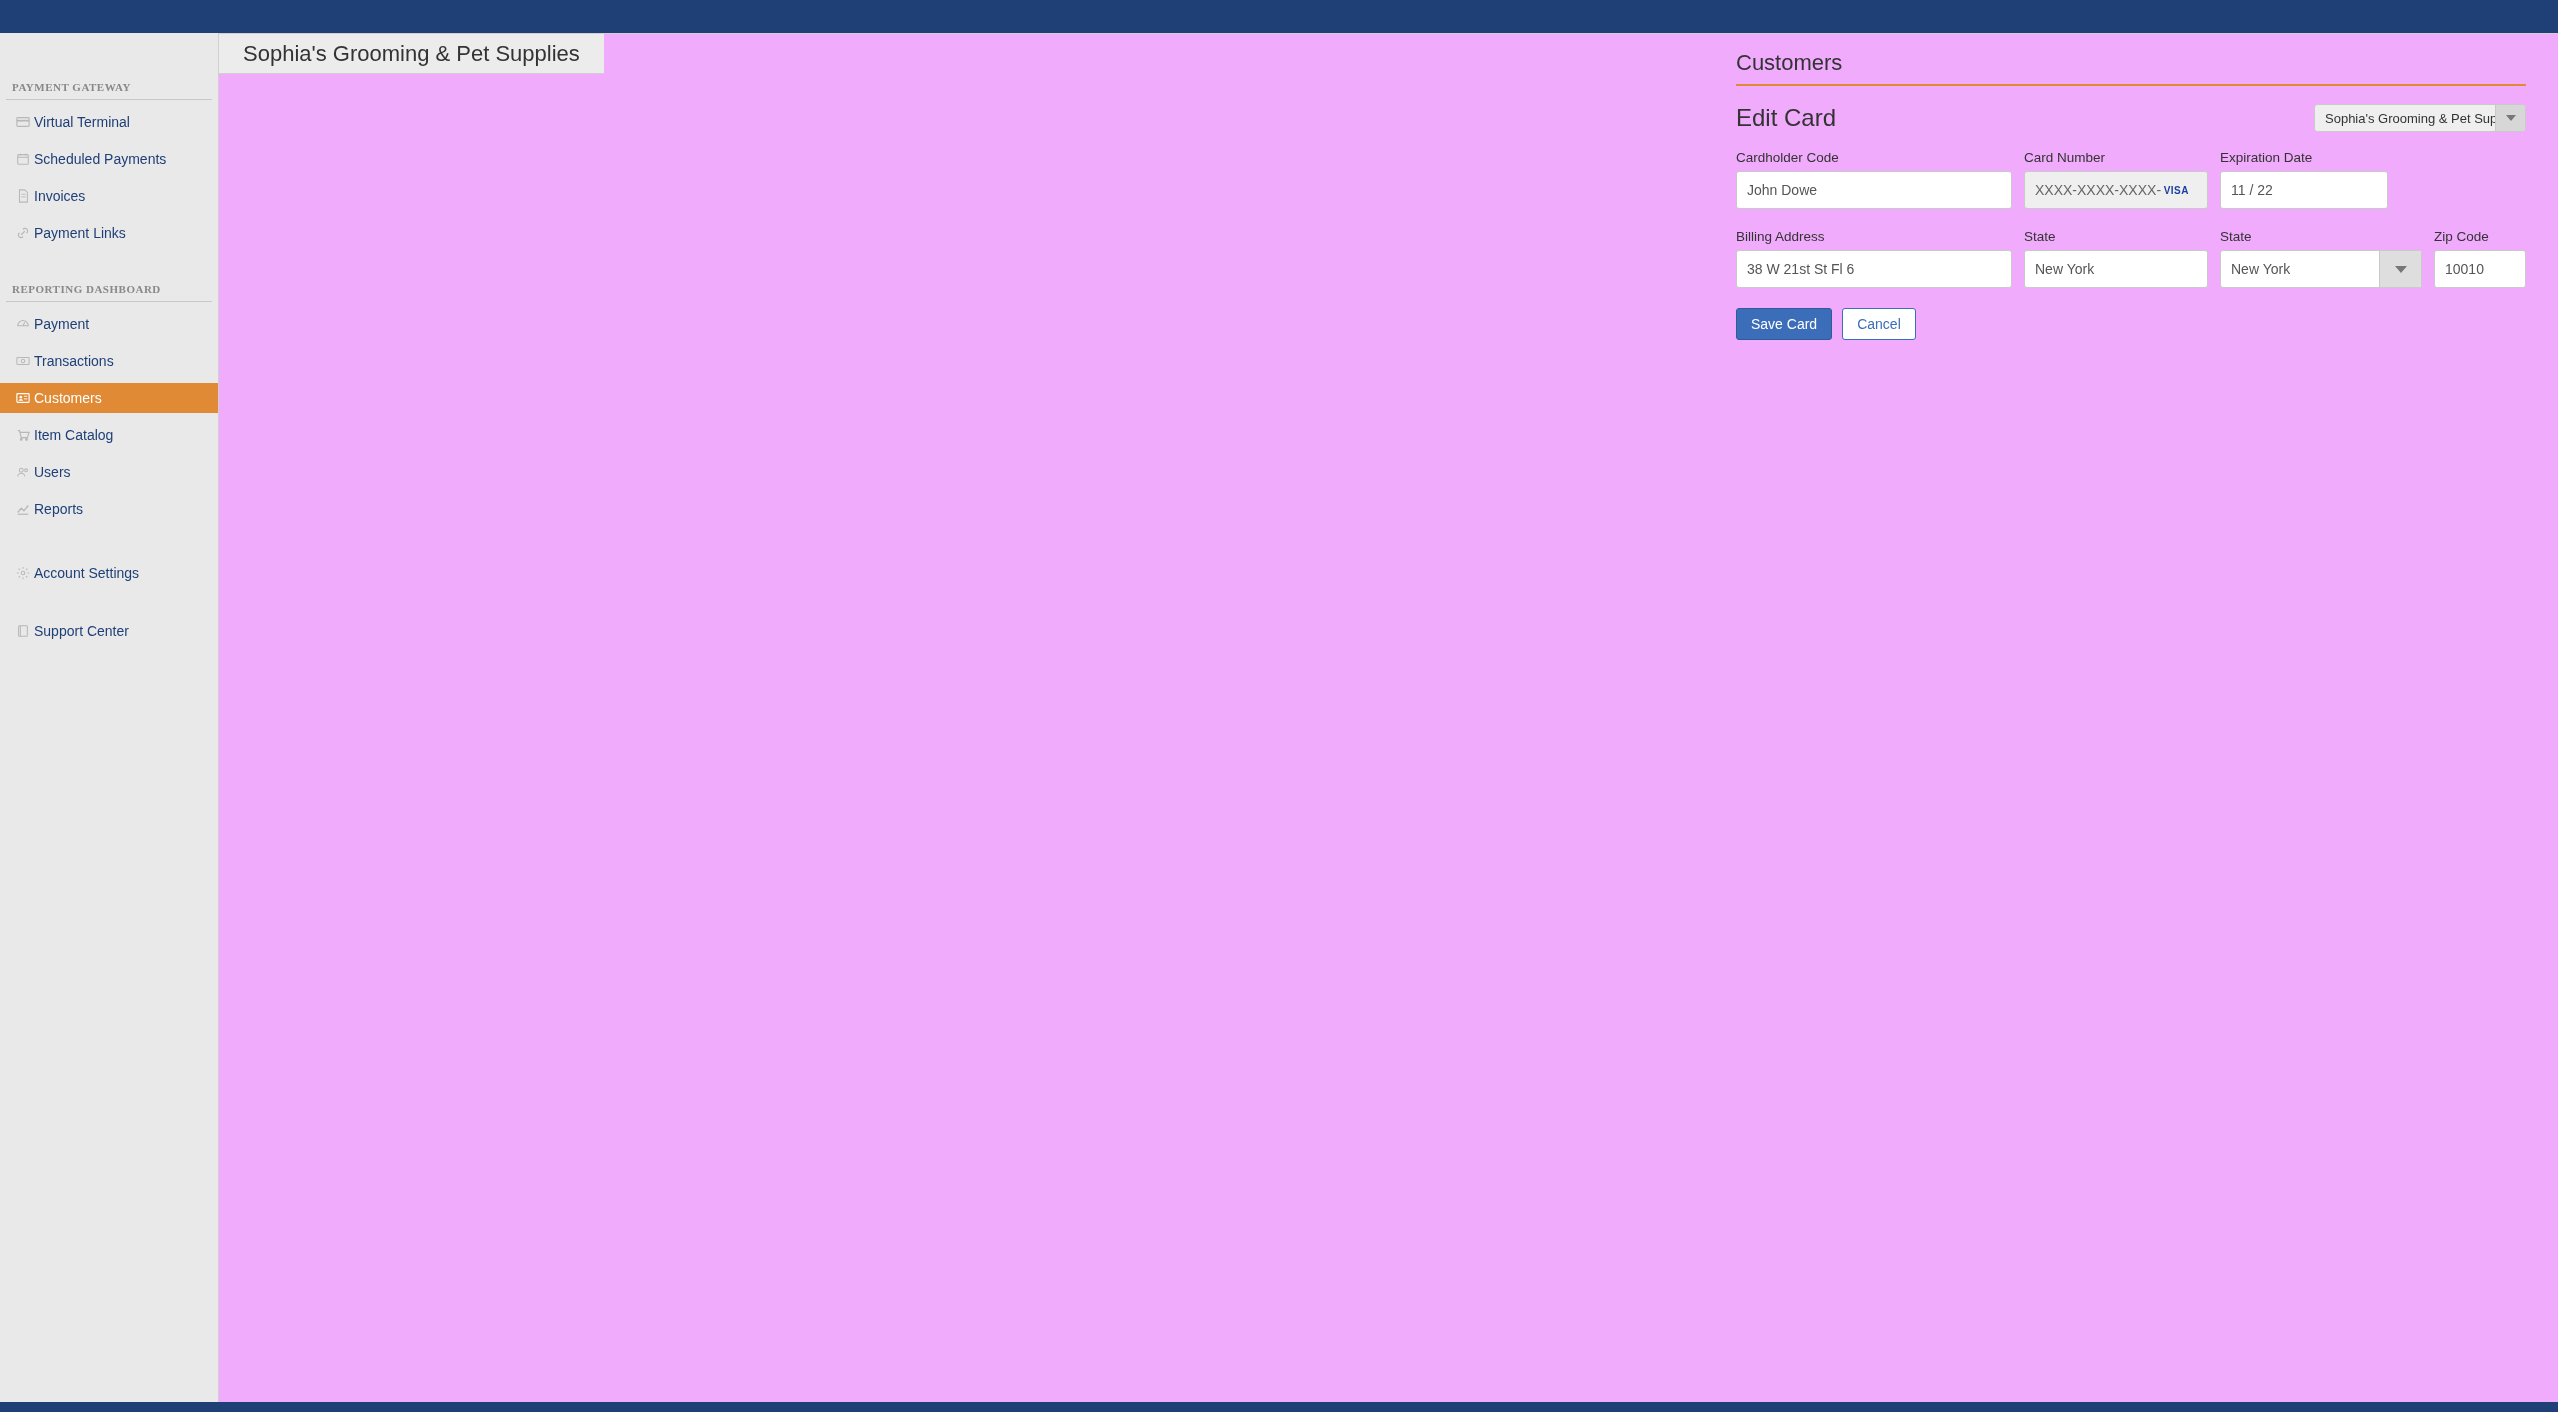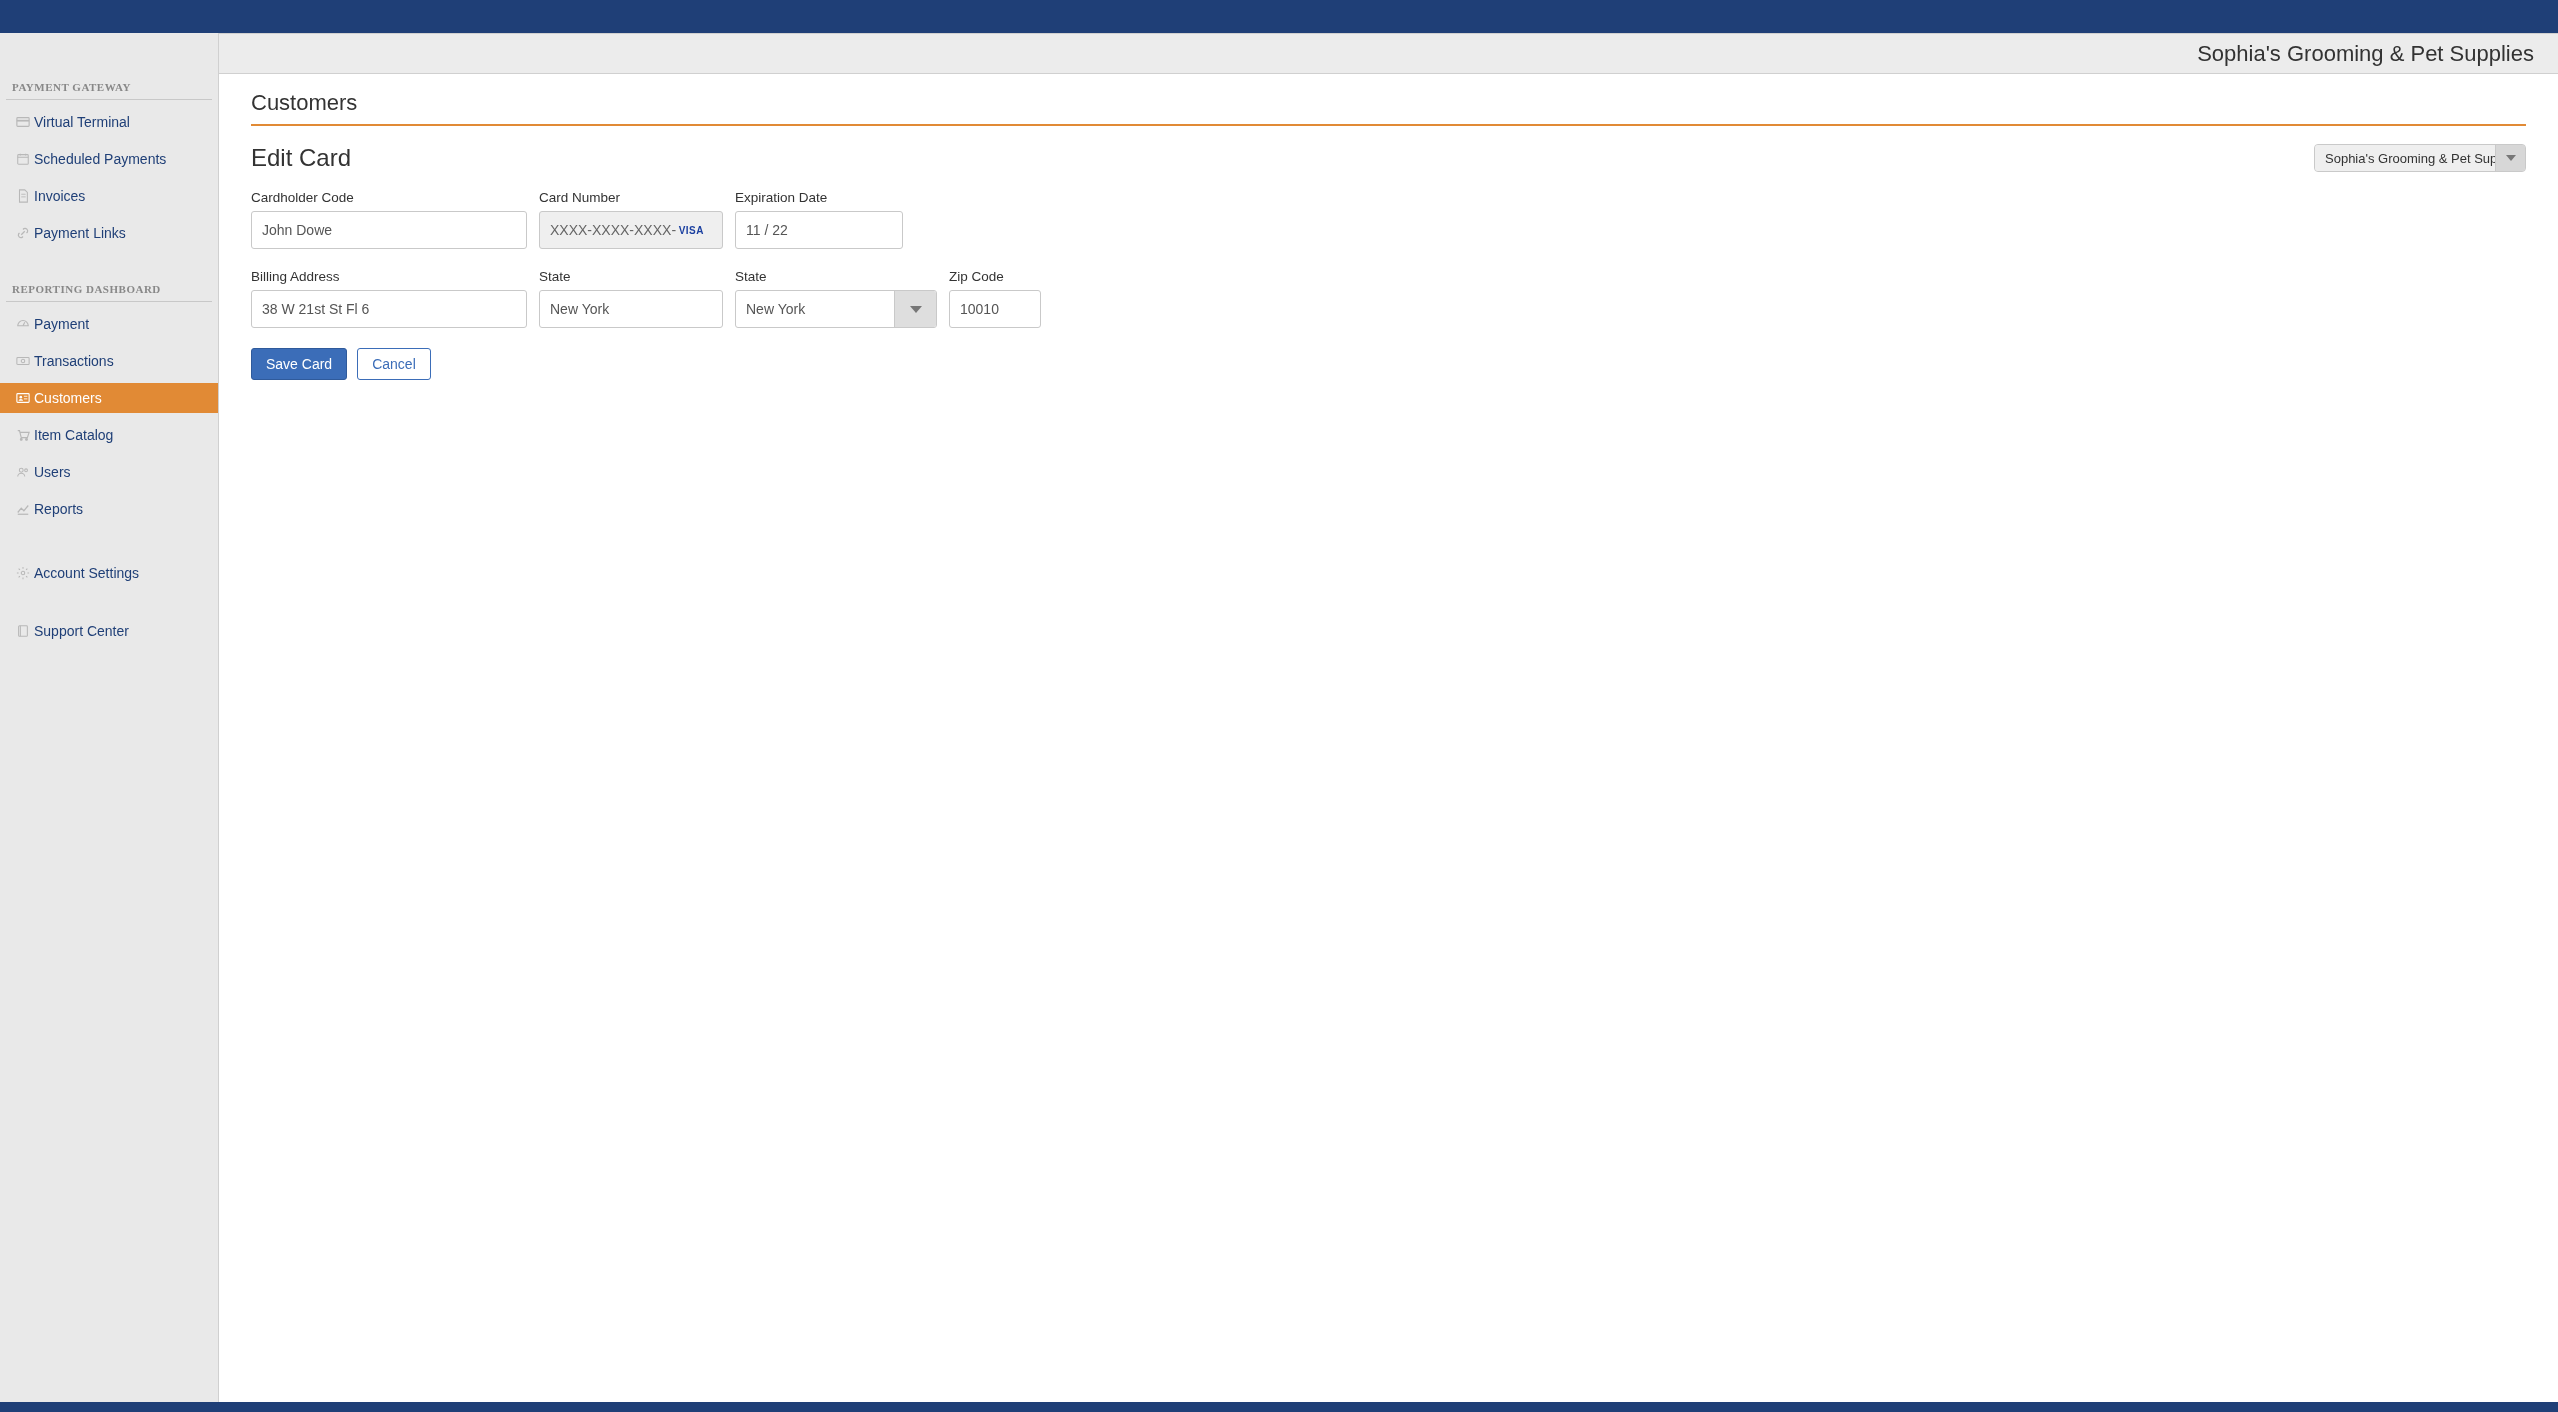--- a/index.html
+++ b/index.html
@@ -60,26 +60,27 @@
     color: #b8b8b8;
     font-size: 13px;
   }
   .sidebar-item.active .icon { color: #fff; }
   .sidebar-item .label { flex: 1; }
   .sidebar-spacer { height: 20px; }
 
   
   .main {
     flex: 1 1 auto;
-    background: #ffffff;
-    display: flex;
-    flex-direction: column;
+    background: #f0abfc;
+    display: flex;
+    flex-direction: row;
     min-width: 0;
     border-top: 1px solid #d0d0d0;
     border-left: 1px solid #d0d0d0;
+    justify-content: space-between;
   }
   .merchant-header {
     height: 40px;
     background: #ececec;
     border-bottom: 1px solid #d0d0d0;
     display: flex;
     align-items: center;
     justify-content: flex-end;
     padding: 0 24px;
     font-size: 22px;

